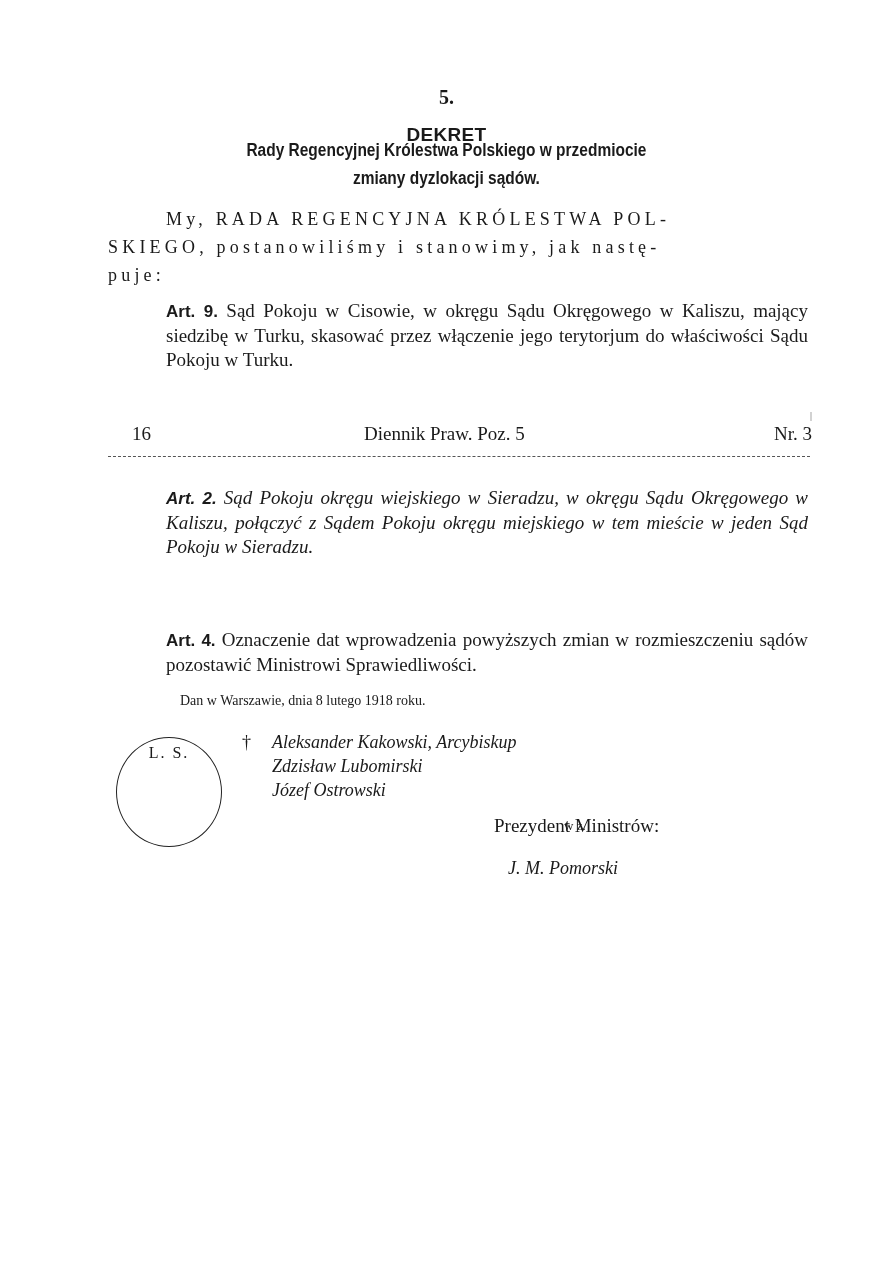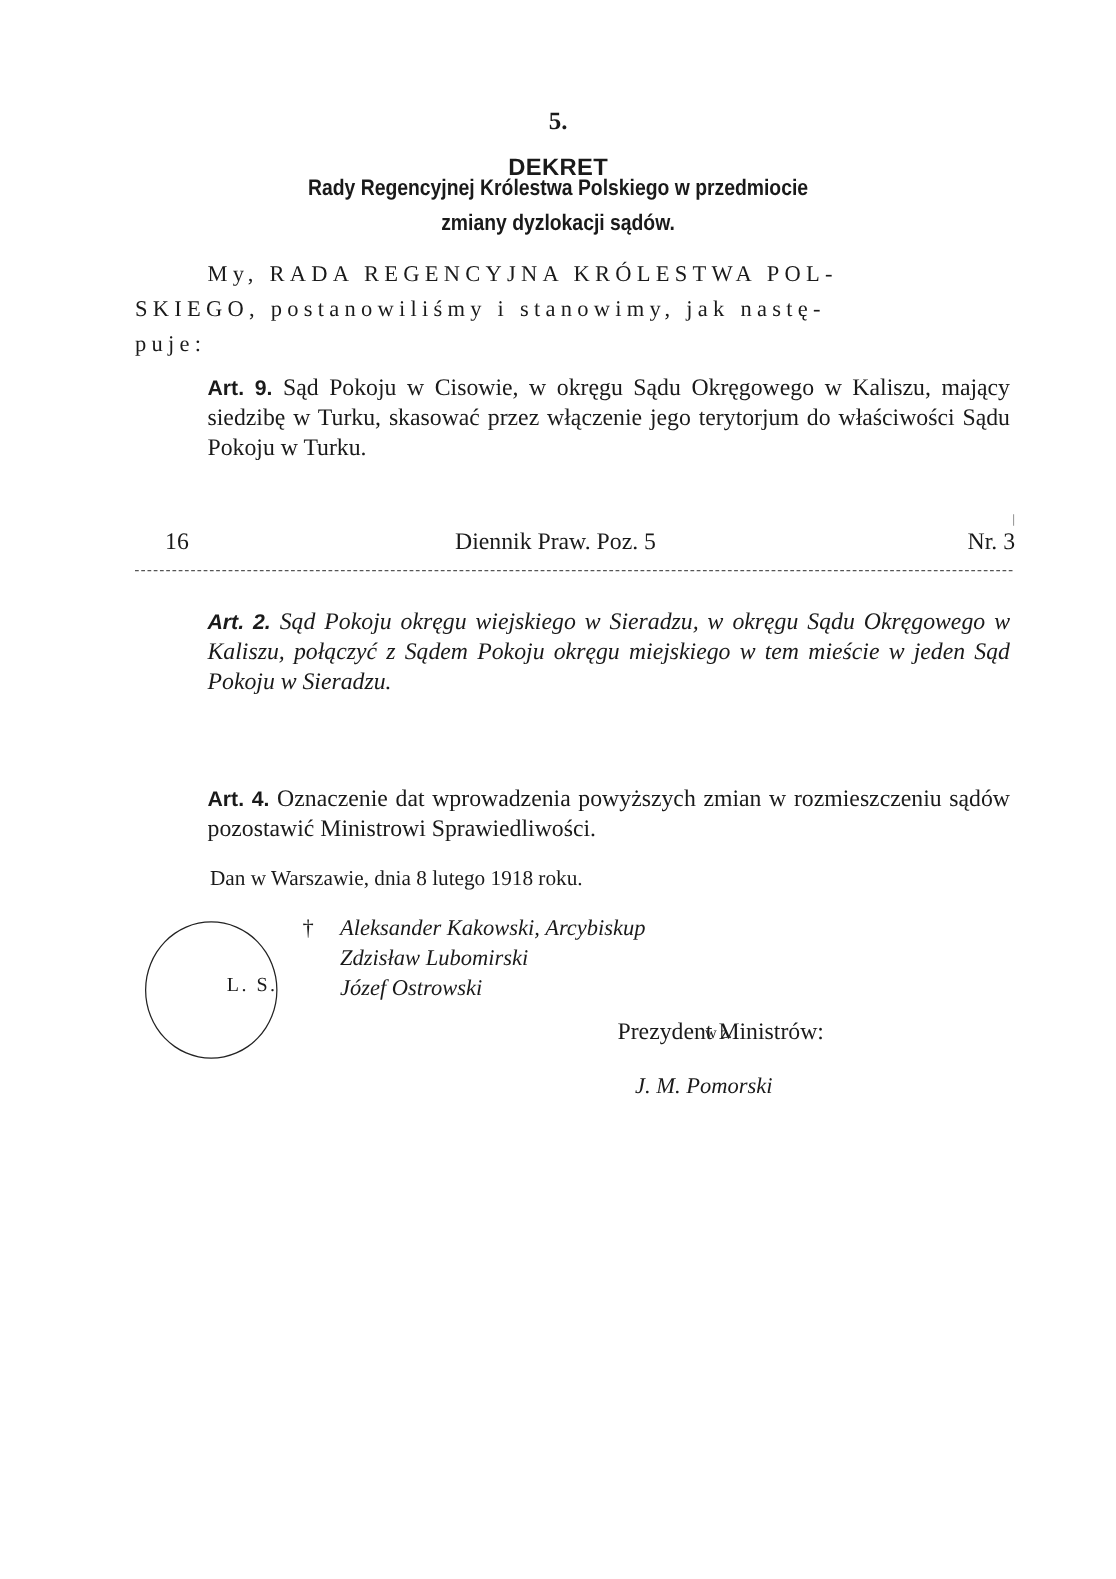--- a/index.html
+++ b/index.html
@@ -24,29 +24,29 @@
   .art-label { font-weight: bold; font-family: "Liberation Sans", sans-serif; font-size: 17px; }
   .art1 { top: 299px; }
   .header-line { left: 132px; width: 680px; top: 423px; font-size: 19px; }
   .header-line .pnum { position: absolute; left: 0; }
   .header-line .mid { position: absolute; left: 232px; }
   .header-line .nr { position: absolute; right: 0; text-align: right; }
   .rule { left: 108px; width: 702px; top: 456px; height: 0; border-top: 1px dashed #555; }
   .art2 { top: 486px; font-style: italic; }
   .art3 { top: 556px; }
   .art4 { top: 628px; }
-  .given { left: 168px; top: 693px; font-size: 17px; }
+  .given { left: 180px; top: 693px; font-size: 14px; }
   .sig { font-style: italic; font-size: 18px; }
   .cross { left: 242px; top: 732px; font-size: 18px; }
   .sig1 { left: 272px; top: 732px; }
   .sig2 { left: 272px; top: 756px; }
   .sig3 { left: 272px; top: 780px; }
   .seal { left: 116px; top: 737px; width: 104px; height: 108px; border: 1.5px solid #222;
           border-radius: 50%; }
-  .seal-text { left: 116px; top: 780px; width: 106px; text-align: right; font-size: 16px; letter-spacing: 2px; }
+  .seal-text { left: 116px; top: 744px; width: 106px; text-align: center; font-size: 16px; letter-spacing: 2px; }
   .pm-title { left: 494px; top: 815px; font-size: 19px; }
   .pm-wz { left: 564px; top: 818px; font-size: 13px; }
   .pm-name { left: 508px; top: 858px; }
   .tick { left: 810px; top: 410px; font-size: 10px; color: #555; }
 </style>
 </head>
 <body>
 
 <div class="page">
 

